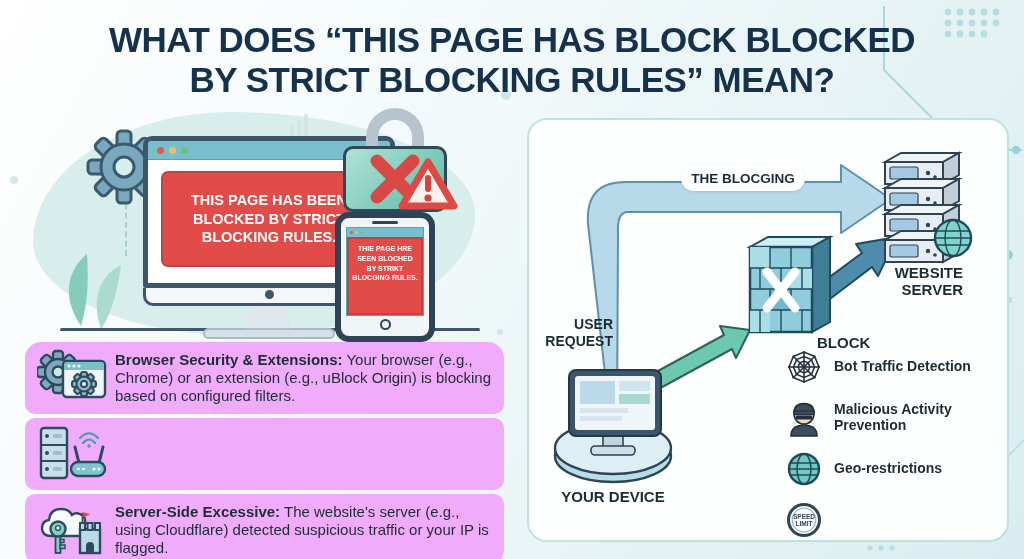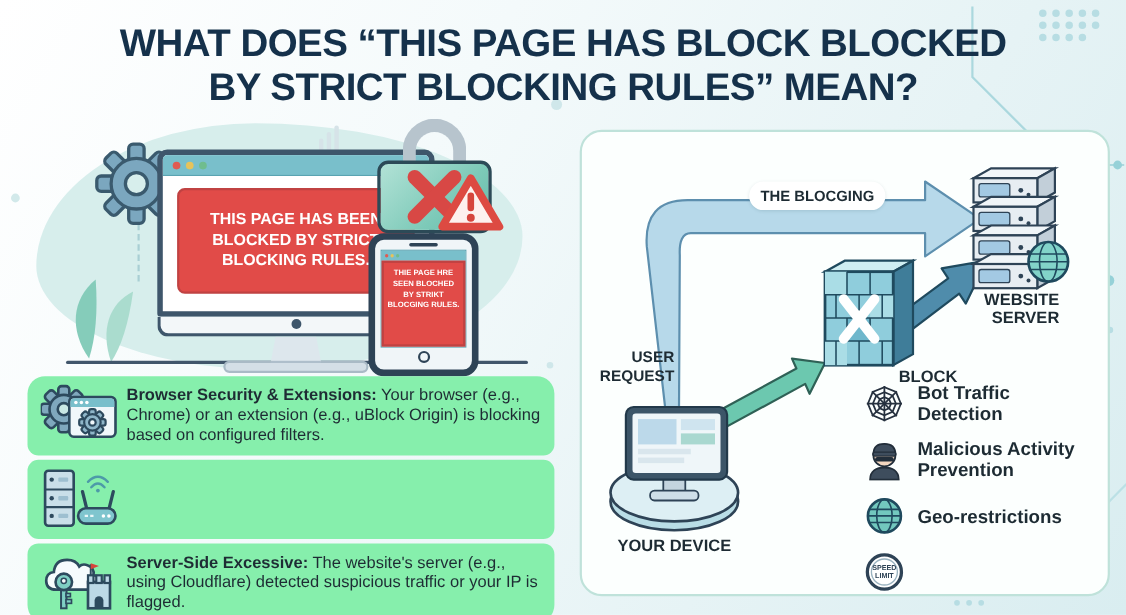--- a/index.html
+++ b/index.html
@@ -54,21 +54,21 @@
   .lock{position:absolute;left:318px;top:0;width:106px;height:106px;z-index:4;}
   .shackle{position:absolute;left:23px;top:0;width:58px;height:48px;border:12px solid #b7c4cd;
     border-bottom:none;border-radius:30px 30px 0 0;box-sizing:border-box;}
   .lock-body{position:absolute;left:0;top:38px;width:104px;height:66px;border-radius:10px;
     background:linear-gradient(135deg,#b2e2d6 0%,#7ecab9 60%,#66bba9 100%);
     border:3px solid #2c4a57;box-sizing:border-box;}
   .warn{position:absolute;left:372px;top:48px;z-index:6;}
 
   
   .rows{position:absolute;left:25px;top:342px;width:479px;display:flex;flex-direction:column;gap:4px;z-index:1;}
-  .row{background:#86efac;border-radius:10px;display:flex;align-items:center;padding:7px 10px 7px 6px;box-sizing:border-box;}
+  .row{background:#f0abfc;border-radius:10px;display:flex;align-items:center;padding:7px 10px 7px 6px;box-sizing:border-box;}
   .row:first-child{border-radius:16px 16px 10px 10px;min-height:72px;}
   .row:nth-child(2){min-height:60px;}
   .row:last-child{border-radius:10px 10px 16px 16px;min-height:72px;}
   .row-icon{width:84px;flex:0 0 84px;display:flex;justify-content:center;}
   .row-text{color:#1e2c34;font-size:15px;line-height:1.22;padding-right:2px;}
   .row-text b{font-weight:bold;}
 
   
   .panel{position:absolute;left:527px;top:118px;width:482px;height:424px;background:#fcfffe;
     border:2px solid #bfe2da;border-radius:20px;z-index:1;box-sizing:border-box;}
@@ -77,21 +77,21 @@
   .lbl-internet{left:152px;top:45px;width:124px;height:26px;background:#fff;border-radius:13px;
     display:flex;align-items:center;justify-content:center;font-size:13.5px;box-shadow:0 1px 3px rgba(40,80,90,.15);}
   .lbl-user{left:0;top:196px;width:84px;text-align:right;font-size:14px;line-height:1.2;}
   .lbl-block{left:288px;top:186px;font-size:15px;margin-top:28px;}
   .lbl-server{left:338px;top:144px;width:96px;text-align:right;font-size:15px;line-height:1.15;}
   .lbl-device{left:18px;top:368px;width:132px;text-align:center;font-size:15px;}
 
   .slist{position:absolute;left:256px;top:228px;width:214px;display:flex;flex-direction:column;gap:13px;z-index:3;}
   .sitem{display:flex;align-items:center;gap:11px;}
   .sicon{width:38px;height:38px;flex:0 0 38px;display:flex;align-items:center;justify-content:center;position:relative;}
-  .slabel{font-size:17px;font-weight:bold;color:#1d2b33;line-height:1.12;}
+  .slabel{font-size:14px;font-weight:bold;color:#1d2b33;line-height:1.12;}
   .speed-text{position:absolute;inset:0;display:flex;align-items:center;justify-content:center;
     text-align:center;font-size:6.5px;font-weight:bold;color:#2e4356;line-height:1.15;padding:0 7px;}
 </style>
 </head>
 <body>
 
 <svg class="decor" width="1024" height="559" viewBox="0 0 1024 559">
   <g fill="#b7dde3">
     <circle cx="948" cy="12" r="3.4"></circle>
       <circle cx="960" cy="12" r="3.4"></circle>

